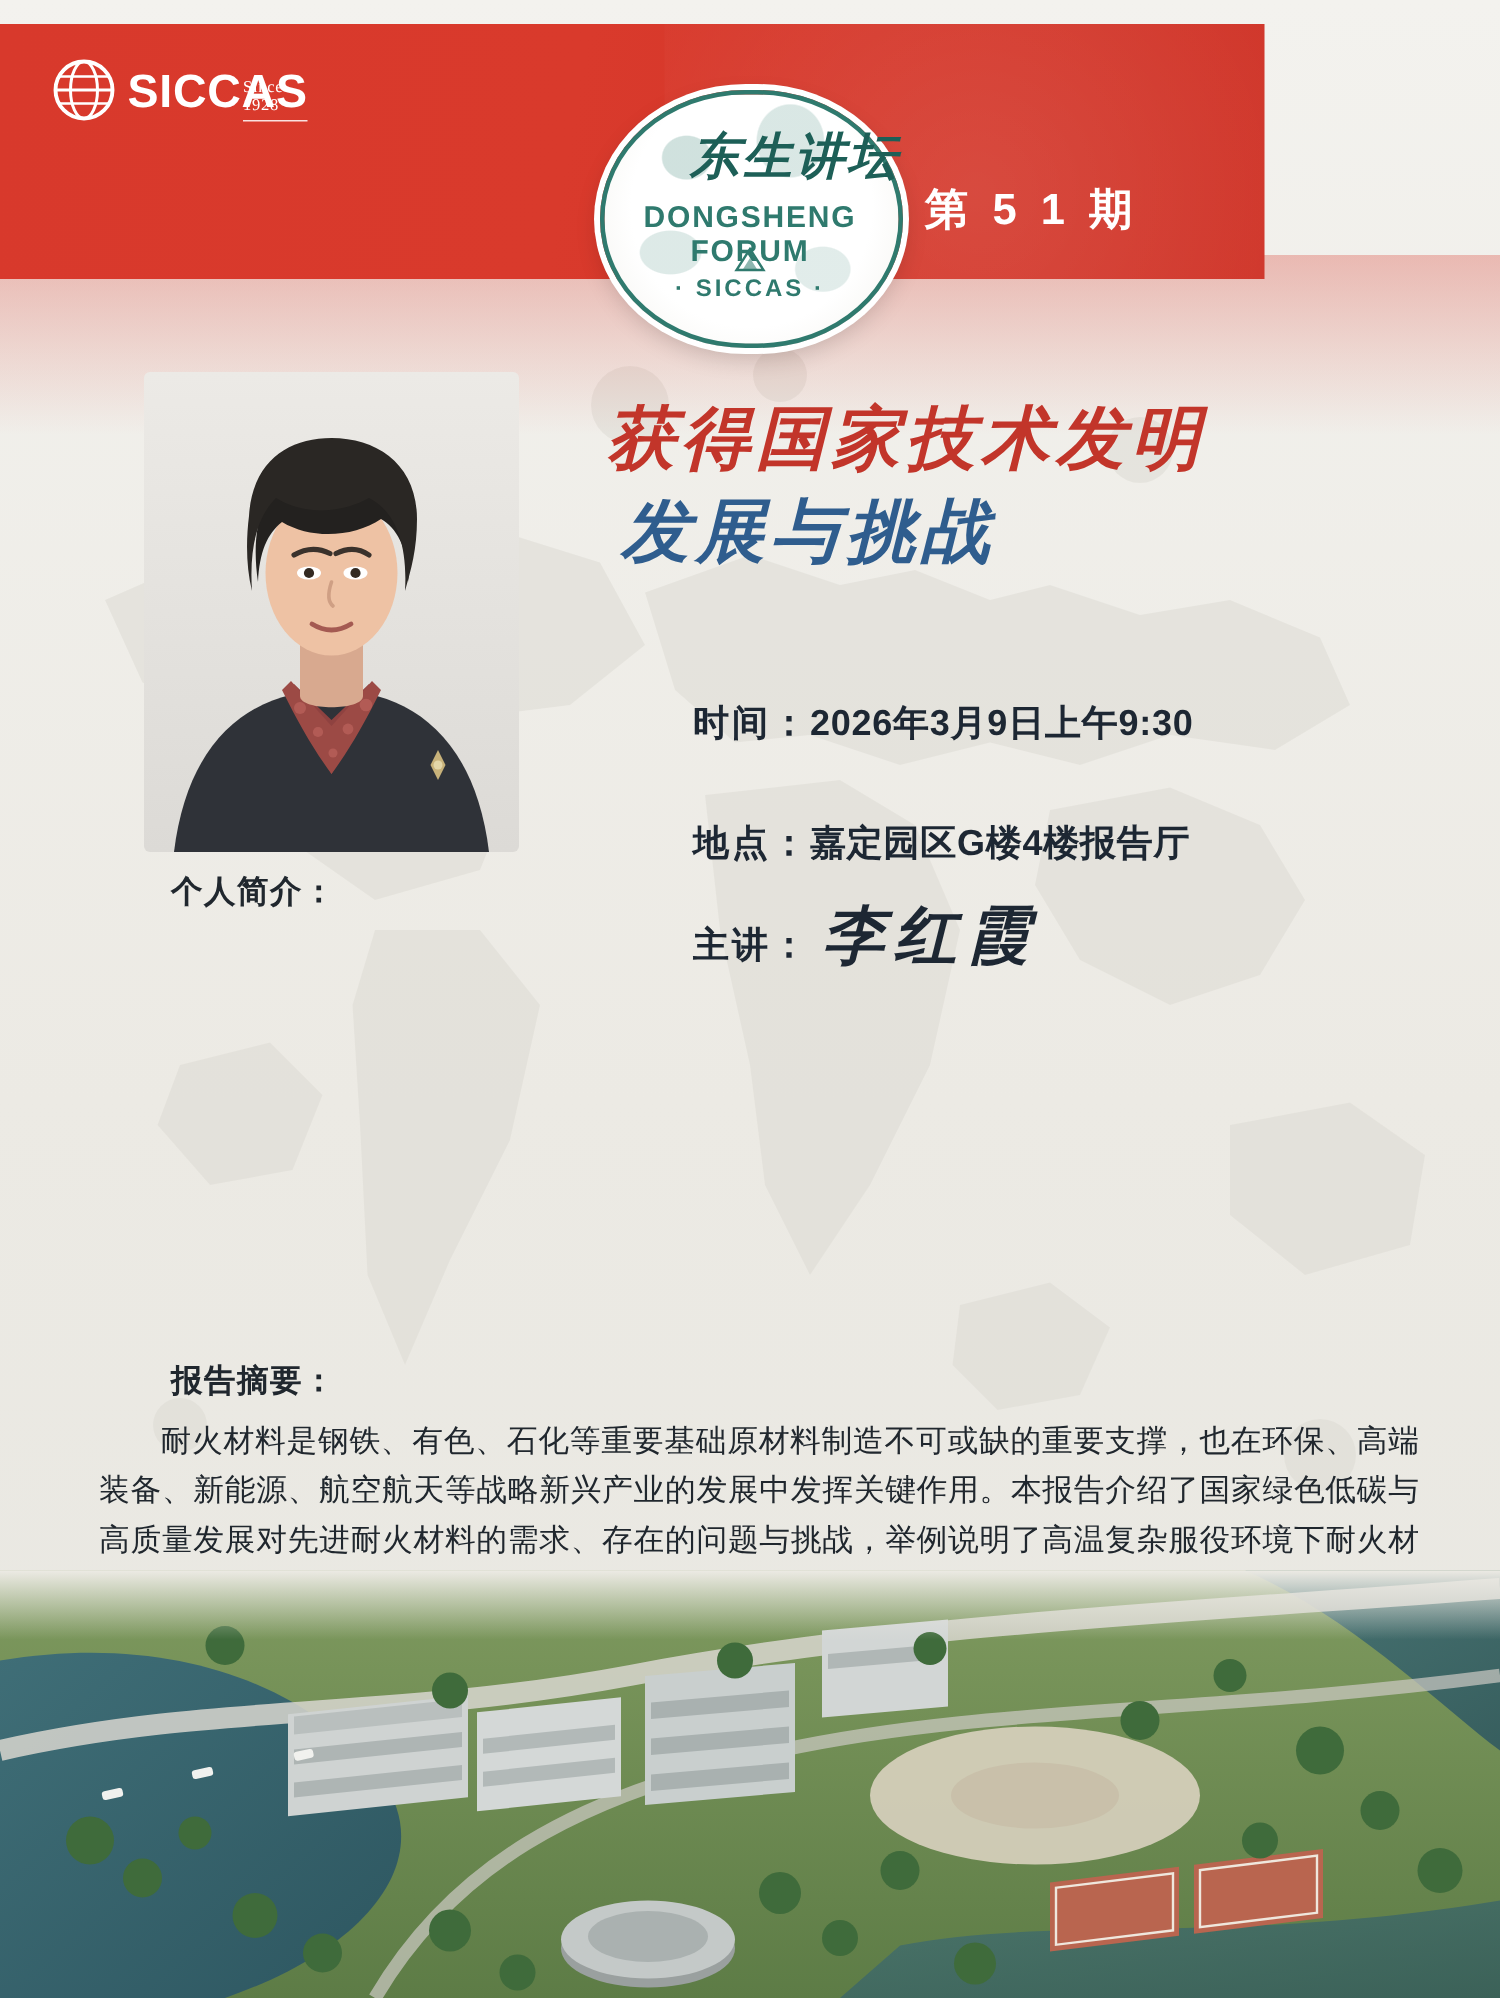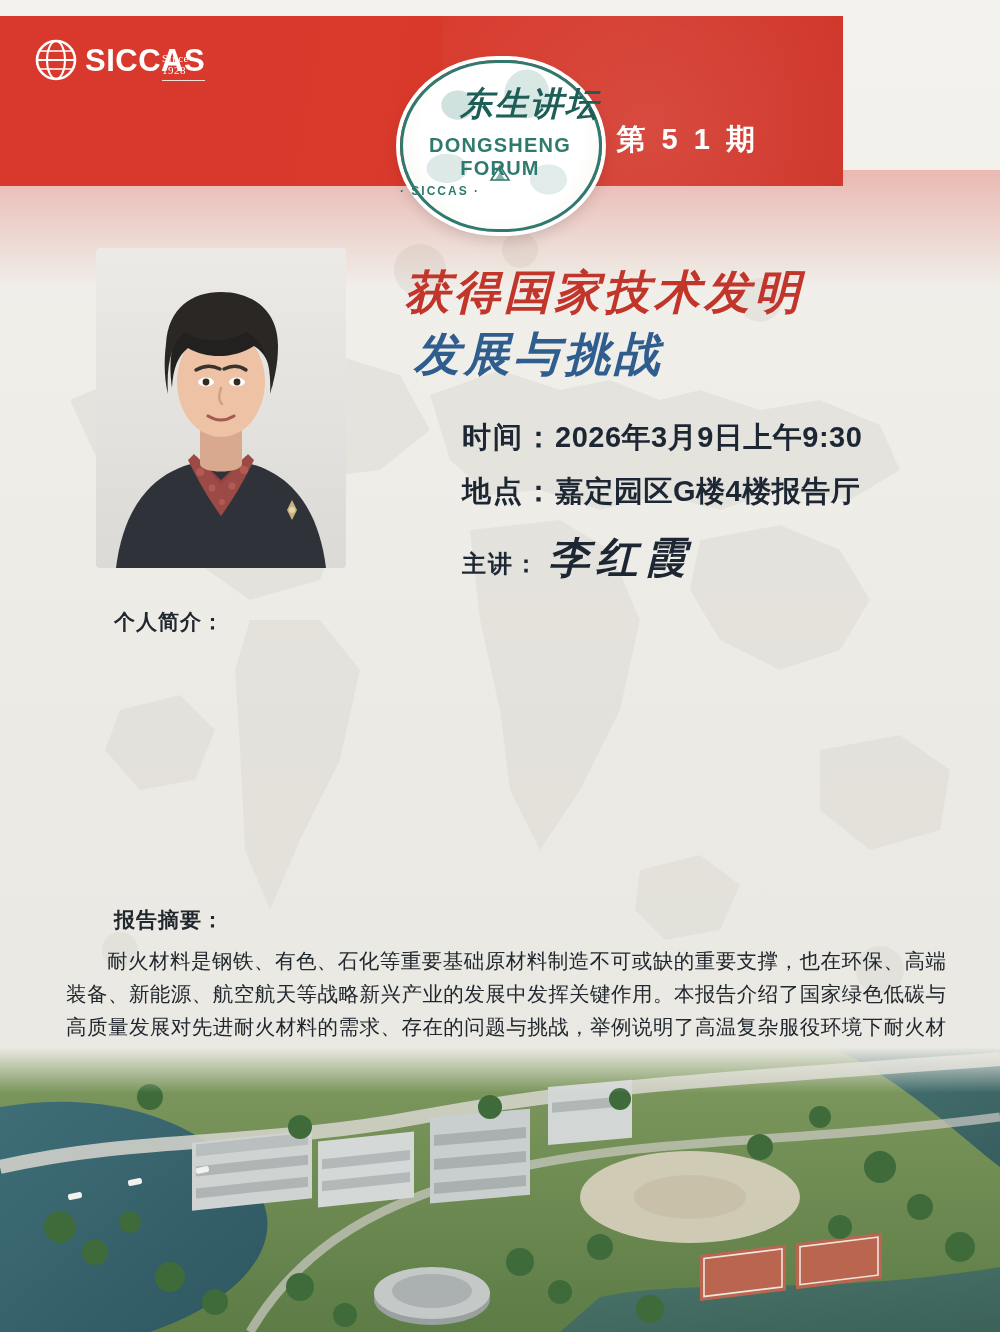--- a/index.html
+++ b/index.html
@@ -91,22 +91,22 @@
   }
   .emblem-en{
     position:absolute;left:0;right:0;top:74px;text-align:center;
     font-size:20px;font-weight:bold;color:#2f7a6e;letter-spacing:1.2px;
   }
   .emblem-sep{
     position:absolute;left:50%;transform:translateX(-50%);top:104px;
     width:26px;height:18px;
   }
   .emblem-sub{
-    position:absolute;left:0;right:0;top:124px;text-align:left;
-    font-size:12px;font-weight:bold;color:#2f7a6e;letter-spacing:2px;
+    position:absolute;left:0;right:0;top:124px;text-align:center;
+    font-size:16px;font-weight:bold;color:#2f7a6e;letter-spacing:2px;
   }
 
   
   .issue{
     position:absolute;right:84px;top:104px;
     color:#fff;font-size:29px;font-weight:bold;letter-spacing:4px;
     font-family:"Liberation Sans",sans-serif;
   }
 
   
@@ -129,39 +129,39 @@
   .title-line.l2{margin-left:16px;}
   .t-red{color:#c2352a;}
   .t-blue{color:#2f5d8e;}
 
   
   .meta{
     position:absolute;left:462px;top:418px;width:520px;
     color:#1d2733;
   }
   .meta-row{
-    font-size:29px;font-weight:bold;margin-bottom:14px;letter-spacing:.5px;
+    font-size:24px;font-weight:bold;margin-bottom:14px;letter-spacing:.5px;margin-top:48px;
   }
   .meta-row .lbl{letter-spacing:2px;}
   .speaker-row{
     margin-top:18px;display:flex;align-items:baseline;
   }
   .speaker-lbl{font-size:24px;font-weight:bold;letter-spacing:2px;}
   .speaker-name{
     font-family:"Liberation Serif","DejaVu Serif",serif;
     font-style:italic;font-weight:bold;font-size:42px;letter-spacing:6px;
     color:#1d2733;margin-left:8px;
   }
 
   
   .body-block{
     position:absolute;left:66px;width:880px;
     color:#20272e;
   }
-  .bb1{top:608px;}
+  .bb1{top:580px;}
   .bb2{top:906px;}
   .sec-title{
     font-size:21px;font-weight:bold;letter-spacing:1px;margin-left:48px;margin-bottom:10px;
   }
   .sec-body{
     font-size:20.5px;line-height:1.62;text-align:justify;text-justify:inter-ideograph;
     text-indent:2em;
   }
 
   

